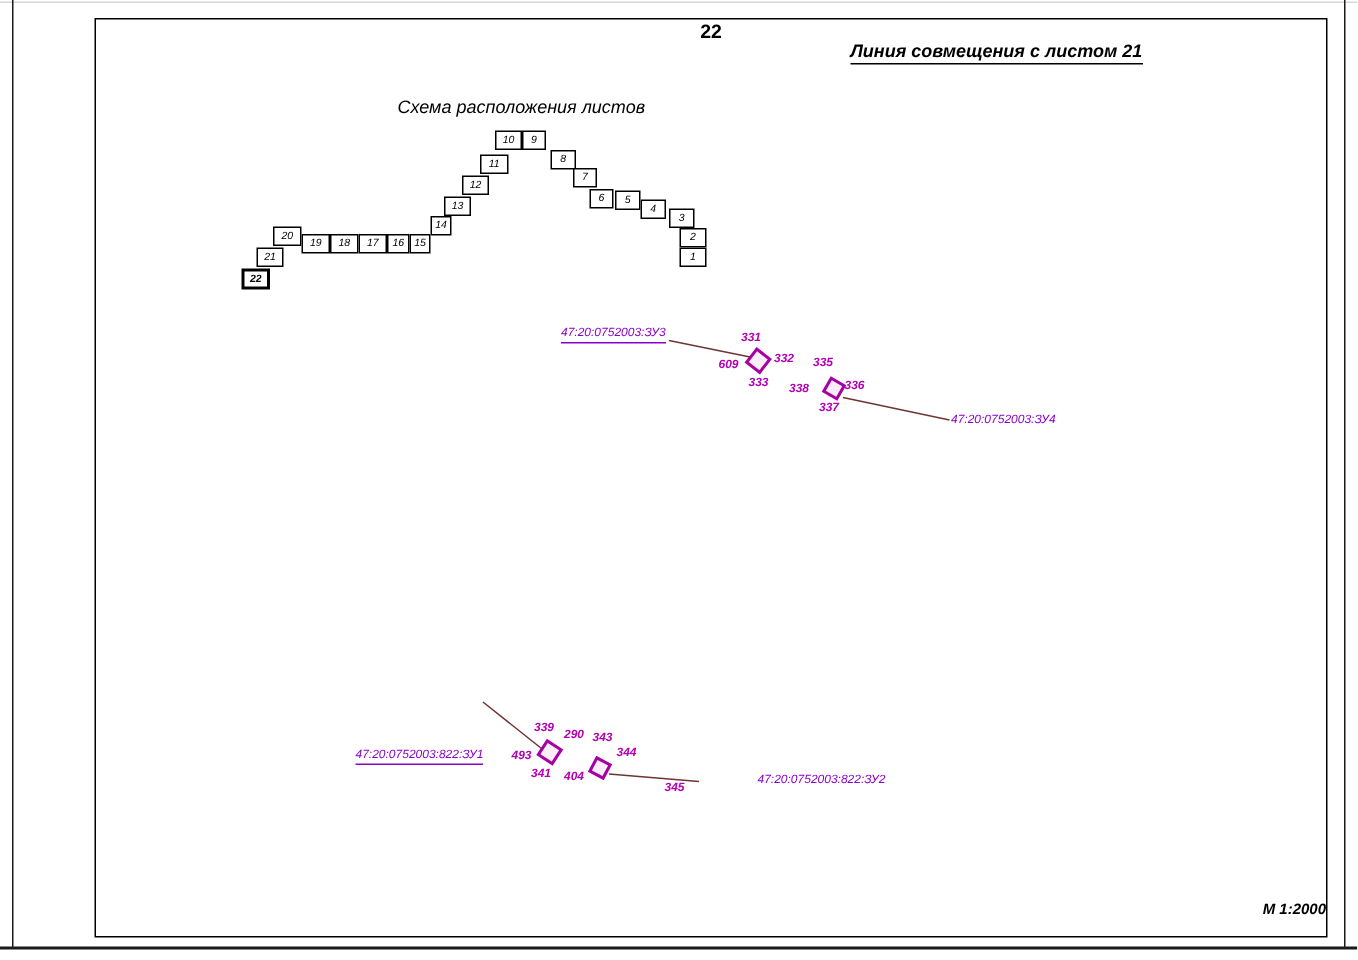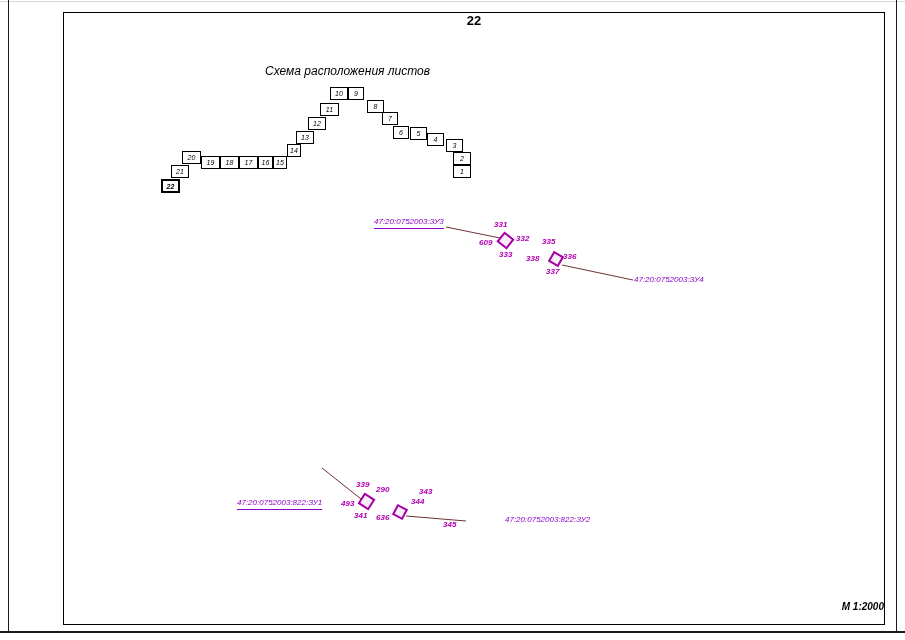--- a/index.html
+++ b/index.html
@@ -55,20 +55,21 @@
 
 <div class="page">
   <div class="edge edge-top"></div>
   <div class="edge edge-left"></div>
   <div class="edge edge-right"></div>
   <div class="edge edge-bottom"></div>
 
   <div class="main-frame"></div>
 
   <div class="sheet-number">22</div>
+  <div class="alignment-note">Линия совмещения с листом 21</div>
   <div class="scheme-title">Схема расположения листов</div>
   <div class="scale-label">М 1:2000</div>
 
   <svg class="leader-svg" width="905" height="640" viewBox="0 0 905 640">
       <line x1="446" y1="227" x2="500" y2="238" stroke="#6f3434" stroke-width="1"></line>
       <line x1="562" y1="265" x2="633" y2="280" stroke="#6f3434" stroke-width="1"></line>
       <line x1="322" y1="468" x2="361" y2="499" stroke="#6f3434" stroke-width="1"></line>
       <line x1="406" y1="516" x2="466" y2="521" stroke="#6f3434" stroke-width="1"></line>
     </svg>
 
@@ -102,24 +103,24 @@
       <div class="pnum" style="left: 494px; top: 221px; color: rgb(179, 0, 179);">331</div>
       <div class="pnum" style="left: 516px; top: 235px; color: rgb(179, 0, 179);">332</div>
       <div class="pnum" style="left: 479px; top: 239px; color: rgb(179, 0, 179);">609</div>
       <div class="pnum" style="left: 499px; top: 251px; color: rgb(179, 0, 179);">333</div>
       <div class="pnum" style="left: 542px; top: 238px; color: rgb(179, 0, 179);">335</div>
       <div class="pnum" style="left: 563px; top: 253px; color: rgb(179, 0, 179);">336</div>
       <div class="pnum" style="left: 526px; top: 255px; color: rgb(179, 0, 179);">338</div>
       <div class="pnum" style="left: 546px; top: 268px; color: rgb(179, 0, 179);">337</div>
       <div class="pnum" style="left: 356px; top: 481px; color: rgb(179, 0, 179);">339</div>
       <div class="pnum" style="left: 376px; top: 486px; color: rgb(179, 0, 179);">290</div>
-      <div class="pnum" style="left: 395px; top: 488px; color: rgb(179, 0, 179); margin-left: 24px;">343</div>
+      <div class="pnum" style="left: 395px; top: 488px; color: rgb(179, 0, 179);">343</div>
       <div class="pnum" style="left: 411px; top: 498px; color: rgb(179, 0, 179);">344</div>
       <div class="pnum" style="left: 341px; top: 500px; color: rgb(179, 0, 179);">493</div>
       <div class="pnum" style="left: 354px; top: 512px; color: rgb(179, 0, 179);">341</div>
-      <div class="pnum" style="left: 376px; top: 514px; color: rgb(179, 0, 179);">636</div>
+      <div class="pnum" style="left: 376px; top: 514px; color: rgb(179, 0, 179);">404</div>
       <div class="pnum" style="left: 400px; top: 521px; color: rgb(179, 0, 179); margin-left: 43px;">345</div>
       <div class="cad-label u" style="left: 374px; top: 217px; color: rgb(139, 0, 200);">47:20:0752003:ЗУ3</div>
       <div class="cad-label" style="left: 634px; top: 275px; color: rgb(139, 0, 200);">47:20:0752003:ЗУ4</div>
       <div class="cad-label u" style="left: 237px; top: 458px; color: rgb(139, 0, 200); margin-top: 40px;">47:20:0752003:822:ЗУ1</div>
       <div class="cad-label" style="left: 468px; top: 515px; color: rgb(139, 0, 200); margin-left: 37px;">47:20:0752003:822:ЗУ2</div>
     </div>
 </div>
 
 </body></html>

